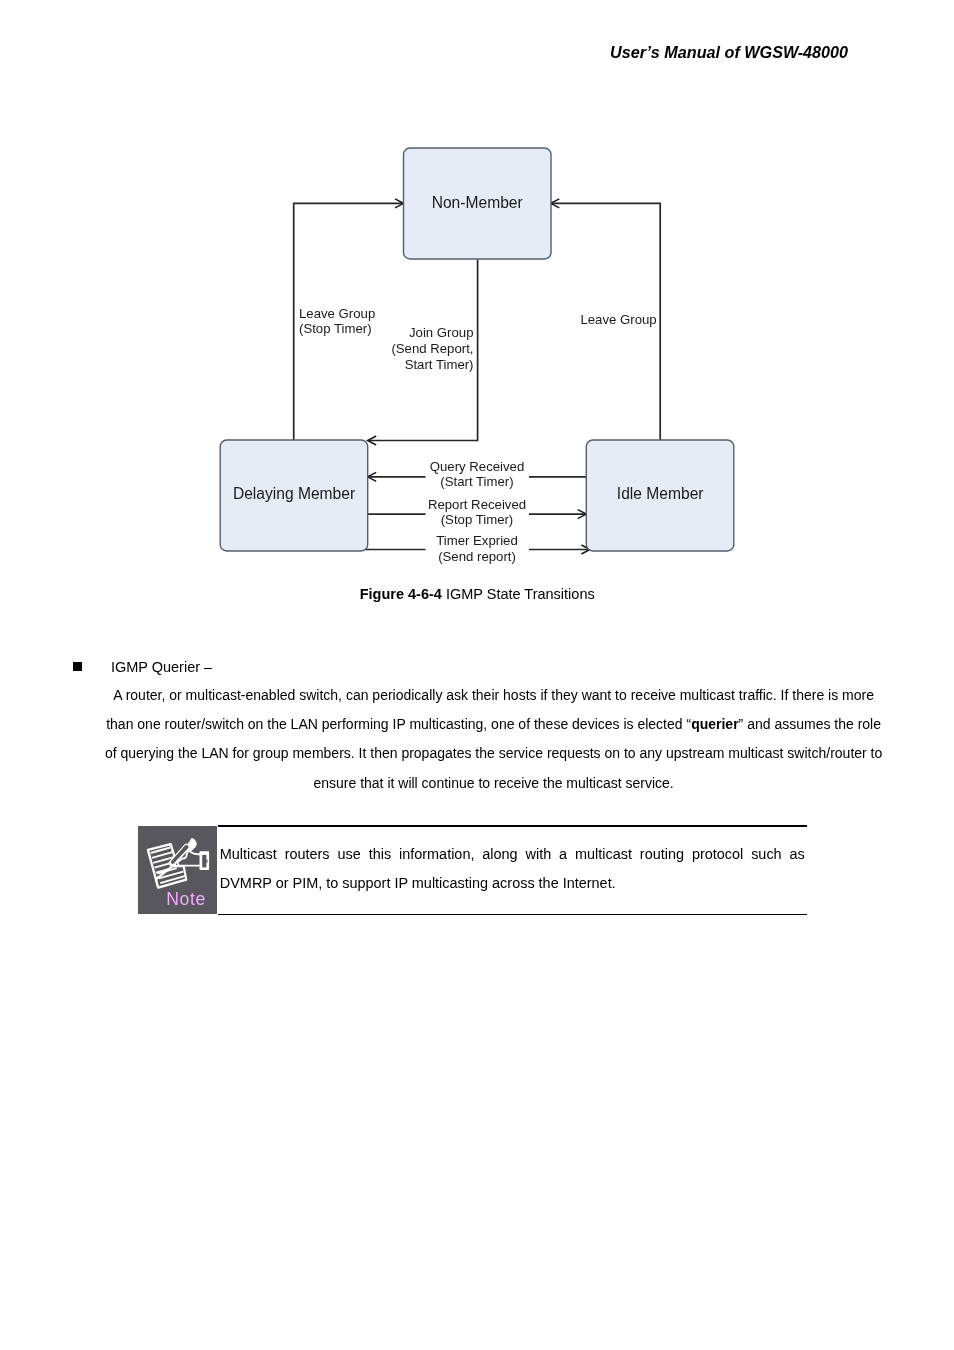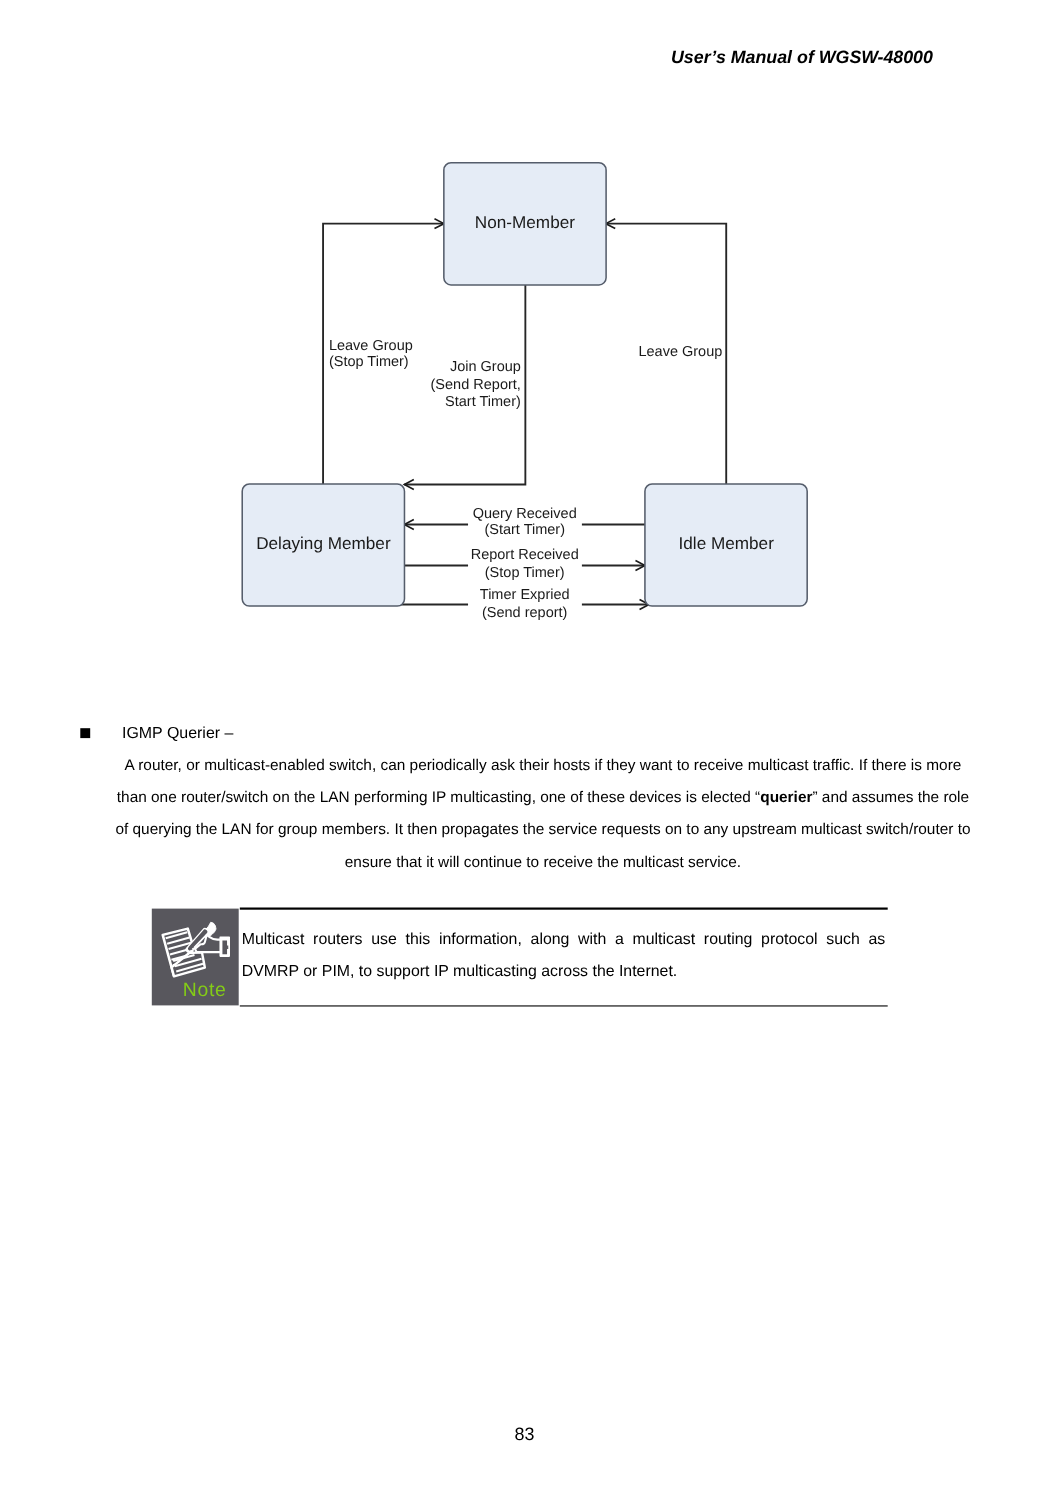--- a/index.html
+++ b/index.html
@@ -30,21 +30,21 @@
   
   #para{left:100.6px;top:680.8px;width:786px;font-size:14px;line-height:29.3px;
         text-align:center;}
   #para b{font-weight:bold;}
 
   
   #note{left:138px;top:825px;width:669px;height:90px;}
   #note-icon{left:0;top:1px;width:79px;height:88px;background:#58575d;}
   #note-glyph{position:absolute;left:7px;top:9px;display:block;}
   #note-label{position:absolute;left:0;width:96px;bottom:5.3px;text-align:center;
-              color:#84cc16;font-size:17.6px;line-height:1;letter-spacing:0.6px;}
+              color:#f0abfc;font-size:17.6px;line-height:1;letter-spacing:0.6px;}
   #note-rule-top{left:80px;top:0px;width:589px;height:1.6px;background:#000;}
   #note-rule-bot{left:80px;top:88.6px;width:589px;height:1.6px;background:#000;}
   #note-text{left:81.8px;top:15px;width:585px;font-size:14.45px;line-height:29px;
              text-align:justify;text-justify:inter-word;}
 </style>
 </head>
 <body>
 
 <div id="page">
 
@@ -109,20 +109,21 @@
     <text class="edgelbl" x="477" y="485.5" text-anchor="middle">(Start Timer)</text>
 
     <text class="edgelbl" x="477" y="508.5" text-anchor="middle">Report Received</text>
     <text class="edgelbl" x="477" y="524.2" text-anchor="middle">(Stop Timer)</text>
 
     <text class="edgelbl" x="477" y="544.9" text-anchor="middle">Timer Expried</text>
     <text class="edgelbl" x="477" y="561.3" text-anchor="middle">(Send report)</text>
   </svg>
 </div>
 
+<div class="abs" id="fig-caption"><b>Figure 4-6-4</b><span> IGMP State Transitions</span></div>
 
 <div class="abs" id="bullet-sq"></div>
 <div class="abs" id="bullet-head">IGMP Querier –</div>
 
 <div class="abs" id="para"><span>A router, or multicast-enabled switch, can periodically ask their hosts if they want to receive multicast traffic. If there is more than one router/switch on the LAN performing IP multicasting, one of these devices is elected “</span><b>querier</b><span>” and assumes the role of querying the LAN for group members. It then propagates the service requests on to any upstream multicast switch/router to ensure that it will continue to receive the multicast service.</span></div>
 
 <div class="abs" id="note">
   <div class="abs" id="note-icon">
     <svg id="note-glyph" width="68" height="58" viewBox="0 0 68 58" shape-rendering="geometricPrecision">
 
@@ -175,15 +176,14 @@
         <path d="M61.4,24.6 L62.5,24.6 L62.5,27.8 L61.4,27.8 Z" fill="#58575d" stroke="none"></path>
       </g>
     </svg>
     <div id="note-label">Note</div>
   </div>
   <div class="abs" id="note-rule-top"></div>
   <div class="abs" id="note-rule-bot"></div>
   <div class="abs" id="note-text">Multicast routers use this information, along with a multicast routing protocol such as DVMRP or PIM, to support IP multicasting across the Internet.</div>
 </div>
 
-<div class="abs" id="page-num">83</div>
 
 </div>
 
 </body></html>

